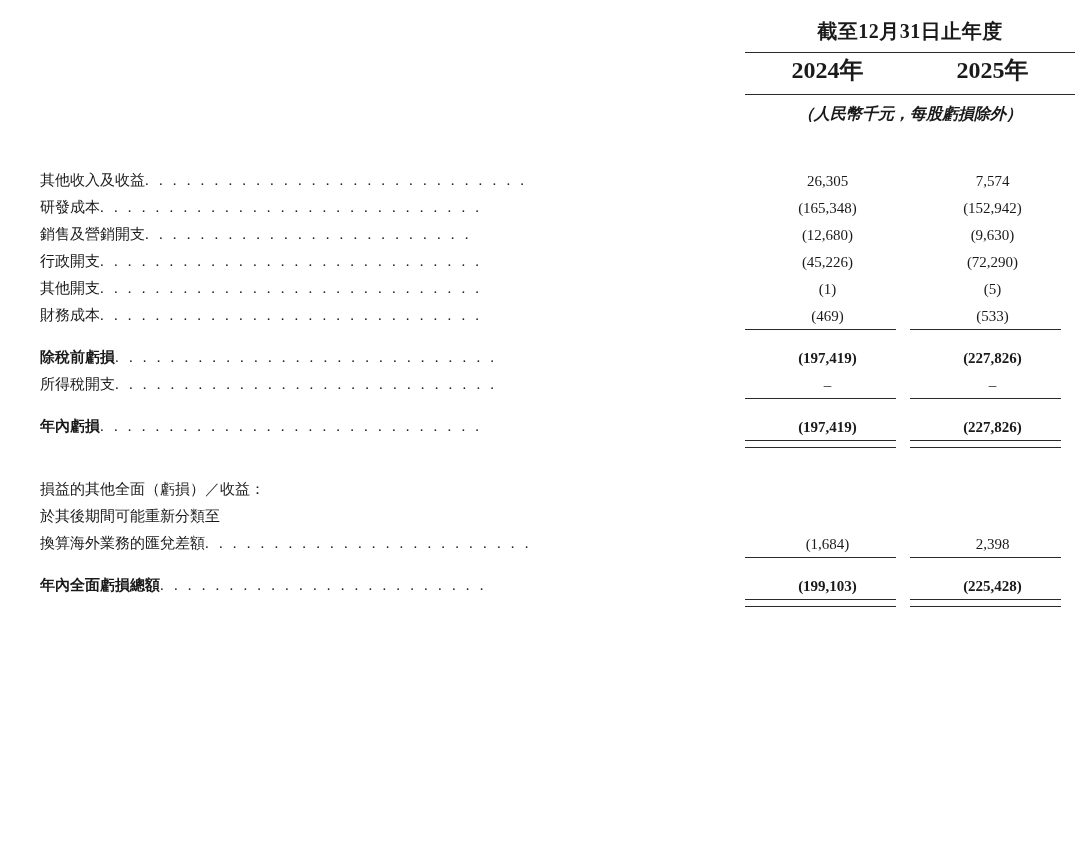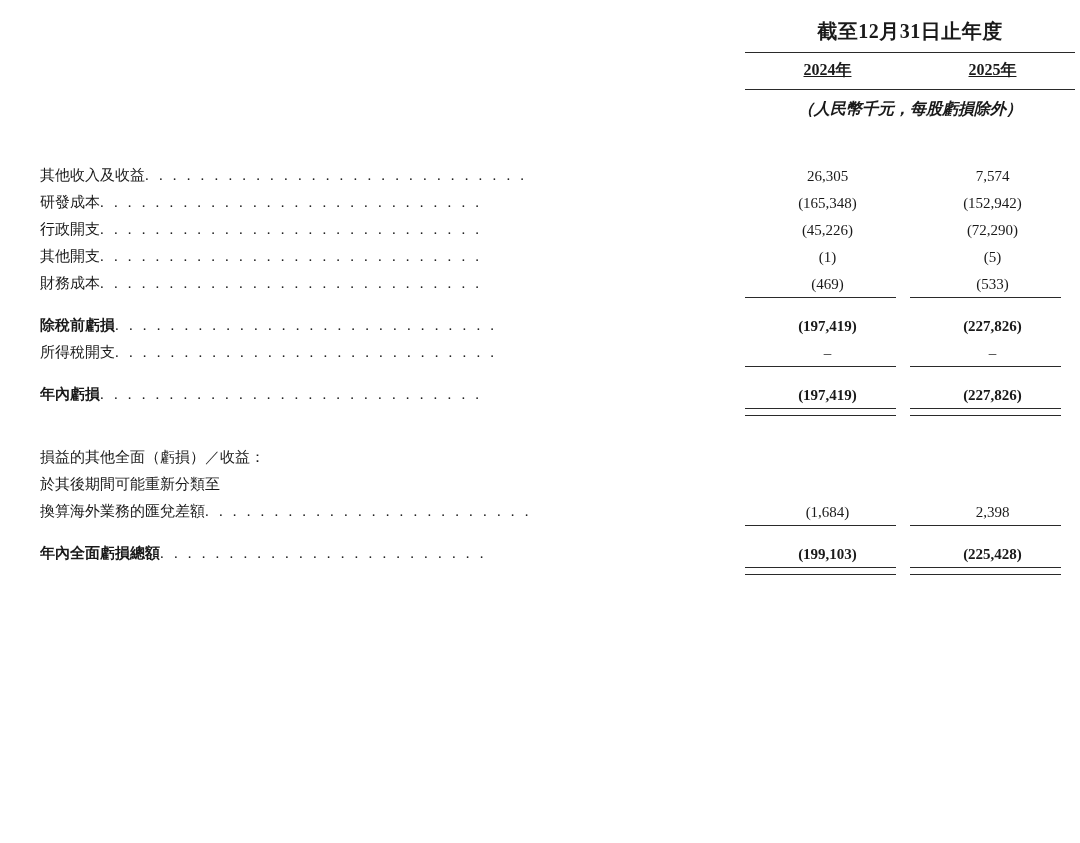--- a/index.html
+++ b/index.html
@@ -42,23 +42,22 @@
     font-size: 20px;
     padding: 4px 0 7px 0;
     letter-spacing: 0.5px;
   }
   .hdr-period .rule-under {
     border-bottom: 1.6px solid #2a2a2a;
   }
   .hdr-years td {
     text-align: center;
     font-weight: bold;
-    font-size: 16px;
-    padding: 7px 0 8px 0;
-    text-decoration: underline;
+    font-size: 24px;
+    padding: 1px 0 8px 0;
   }
   .hdr-years .yr {
     border-bottom: 1.6px solid #2a2a2a;
   }
   .hdr-unit td {
     text-align: center;
     font-style: italic;
     font-size: 16px;
     padding: 9px 0 6px 0;
     font-weight: bold;
@@ -146,20 +145,25 @@
         <td class="num">26,305</td>
         <td class="num">7,574</td>
       </tr>
 
       <tr class="item">
         <td class="label"><span class="lbl-text">研發成本</span><span class="leader">. . . . . . . . . . . . . . . . . . . . . . . . . . . .</span></td>
         <td class="num">(165,348)</td>
         <td class="num">(152,942)</td>
       </tr>
 
+      <tr class="item">
+        <td class="label"><span class="lbl-text">銷售及營銷開支</span><span class="leader">. . . . . . . . . . . . . . . . . . . . . . . .</span></td>
+        <td class="num">(12,680)</td>
+        <td class="num">(9,630)</td>
+      </tr>
 
       <tr class="item">
         <td class="label"><span class="lbl-text">行政開支</span><span class="leader">. . . . . . . . . . . . . . . . . . . . . . . . . . . .</span></td>
         <td class="num">(45,226)</td>
         <td class="num">(72,290)</td>
       </tr>
 
       <tr class="item">
         <td class="label"><span class="lbl-text">其他開支</span><span class="leader">. . . . . . . . . . . . . . . . . . . . . . . . . . . .</span></td>
         <td class="num">(1)</td>

